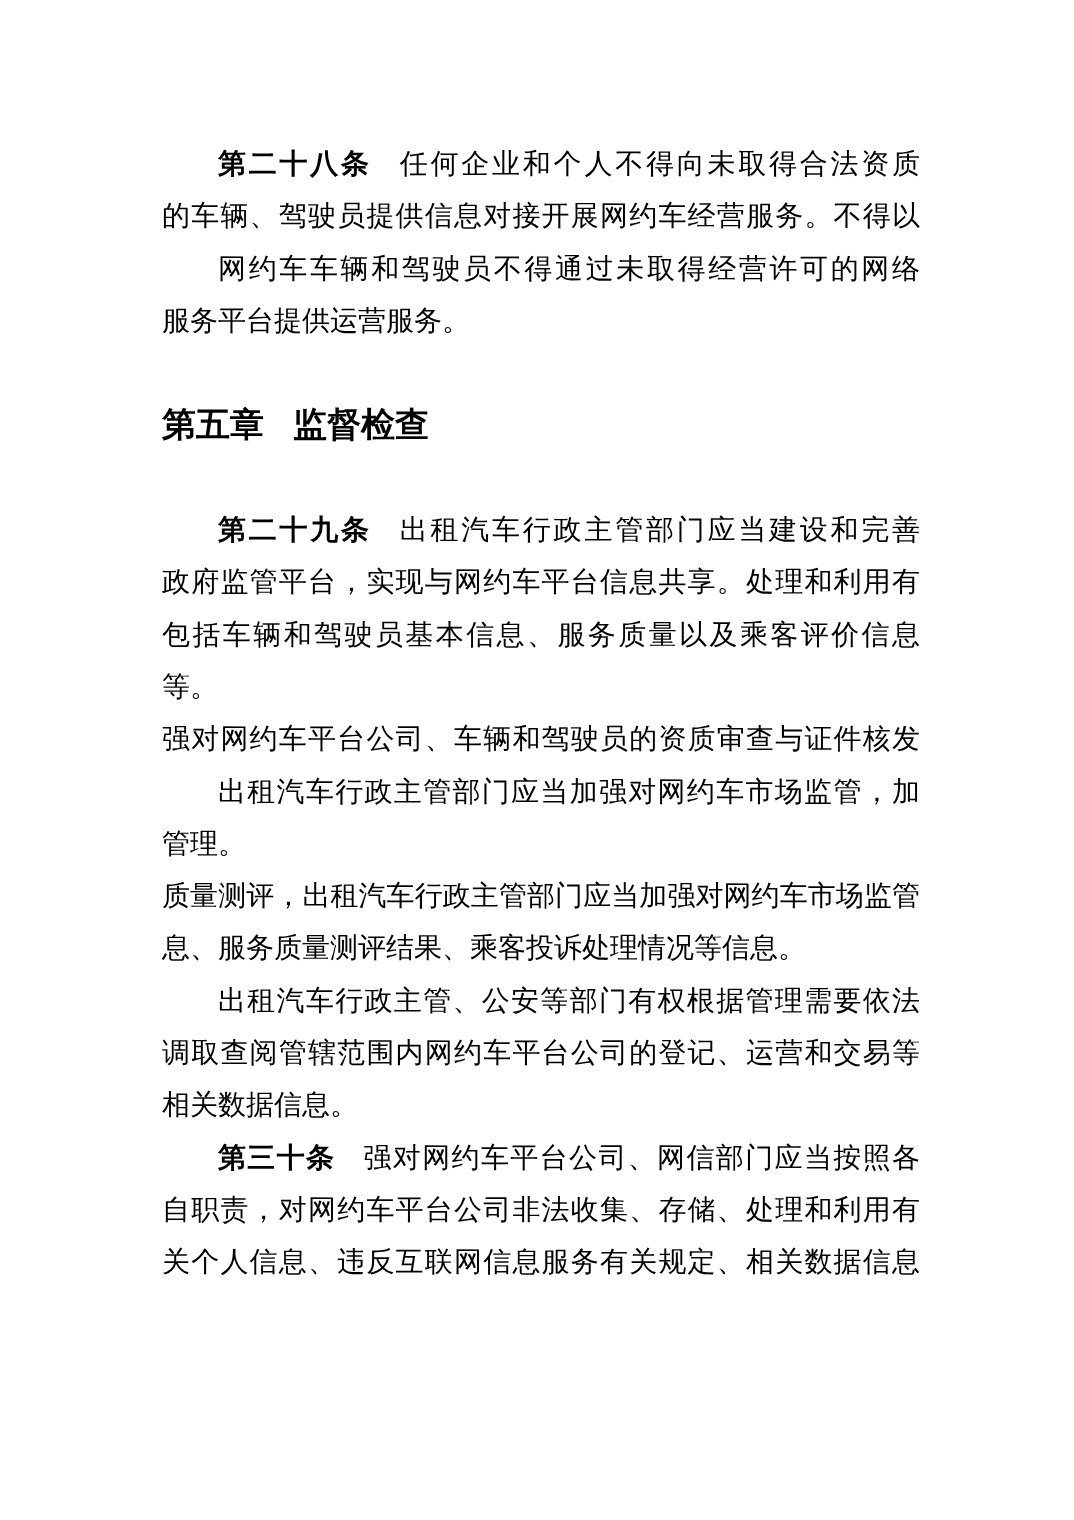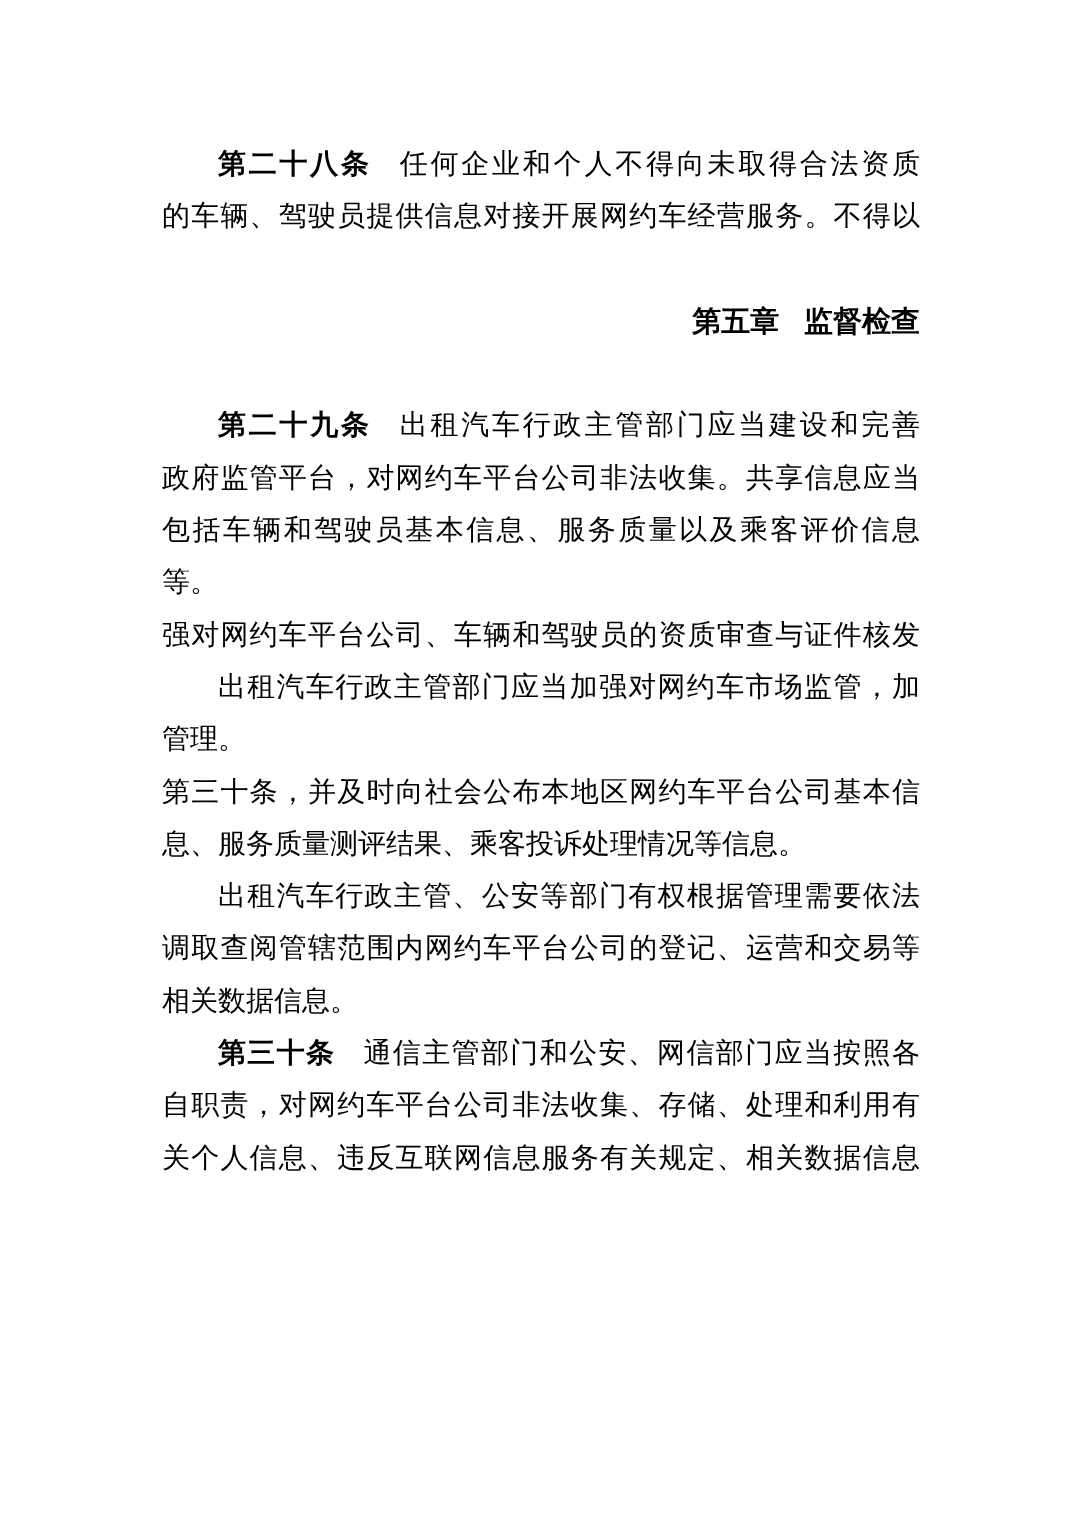--- a/index.html
+++ b/index.html
@@ -30,67 +30,71 @@
   .j { text-align-last: justify; white-space: normal; }
   
   .ind { text-indent: 2em; }
   
   .lead {
     font-family: "Liberation Sans", "DejaVu Sans", sans-serif;
     font-weight: 700;
     margin-right: 1em;
   }
   .chapter-line {
-    text-align: right;
+    text-align: left;
     font-family: Liberation Serif, serif;
     font-weight: 700;
     margin: 52.3px 0;
-    font-size: 29px;
+    font-size: 34px;
     line-height: 52.3px;
   }
   .chapter-num { margin-right: 0.85em; }
 </style>
 </head>
 <body>
 
 <div class="page">
   <div class="content">
 
     <section class="para">
       <div class="line j ind"><b class="lead">第二十八条</b><span>任何企业和个人不得向未取得合法资质</span></div>
       <div class="line j"><span>的车辆、驾驶员提供信息对接开展网约车经营服务。不得以</span></div>
     </section>
 
+    <section class="para">
+      <div class="line j ind"><span>网约车车辆和驾驶员不得通过未取得经营许可的网络</span></div>
+      <div class="line"><span>服务平台提供运营服务。</span></div>
+    </section>
 
     <div class="chapter-line"><span class="chapter-num">第五章</span><span>监督检查</span></div>
 
     <section class="para">
       <div class="line j ind"><b class="lead">第二十九条</b><span>出租汽车行政主管部门应当建设和完善</span></div>
-      <div class="line j"><span>政府监管平台，对网约车平台公司非法收集。共享信息应当</span></div>
+      <div class="line j"><span>政府监管平台，实现与网约车平台信息共享。处理和利用有</span></div>
       <div class="line j"><span>包括车辆和驾驶员基本信息、服务质量以及乘客评价信息</span></div>
       <div class="line"><span>等。</span></div>
     </section>
 
     <section class="para">
       <div class="line j"><span>强对网约车平台公司、车辆和驾驶员的资质审查与证件核发</span></div>
       <div class="line j ind"><span>出租汽车行政主管部门应当加强对网约车市场监管，加</span></div>
       <div class="line"><span>管理。</span></div>
     </section>
 
     <section class="para">
-      <div class="line j"><span>第三十条，并及时向社会公布本地区网约车平台公司基本信</span></div>
+      <div class="line j"><span>质量测评，出租汽车行政主管部门应当加强对网约车市场监管</span></div>
       <div class="line"><span>息、服务质量测评结果、乘客投诉处理情况等信息。</span></div>
     </section>
 
     <section class="para">
       <div class="line j ind"><span>出租汽车行政主管、公安等部门有权根据管理需要依法</span></div>
       <div class="line j"><span>调取查阅管辖范围内网约车平台公司的登记、运营和交易等</span></div>
       <div class="line"><span>相关数据信息。</span></div>
     </section>
 
     <section class="para">
-      <div class="line j ind"><b class="lead">第三十条</b><span>通信主管部门和公安、网信部门应当按照各</span></div>
+      <div class="line j ind"><b class="lead">第三十条</b><span>强对网约车平台公司、网信部门应当按照各</span></div>
       <div class="line j"><span>自职责，对网约车平台公司非法收集、存储、处理和利用有</span></div>
       <div class="line j"><span>关个人信息、违反互联网信息服务有关规定、相关数据信息</span></div>
     </section>
 
   </div>
 </div>
 
 </body></html>

